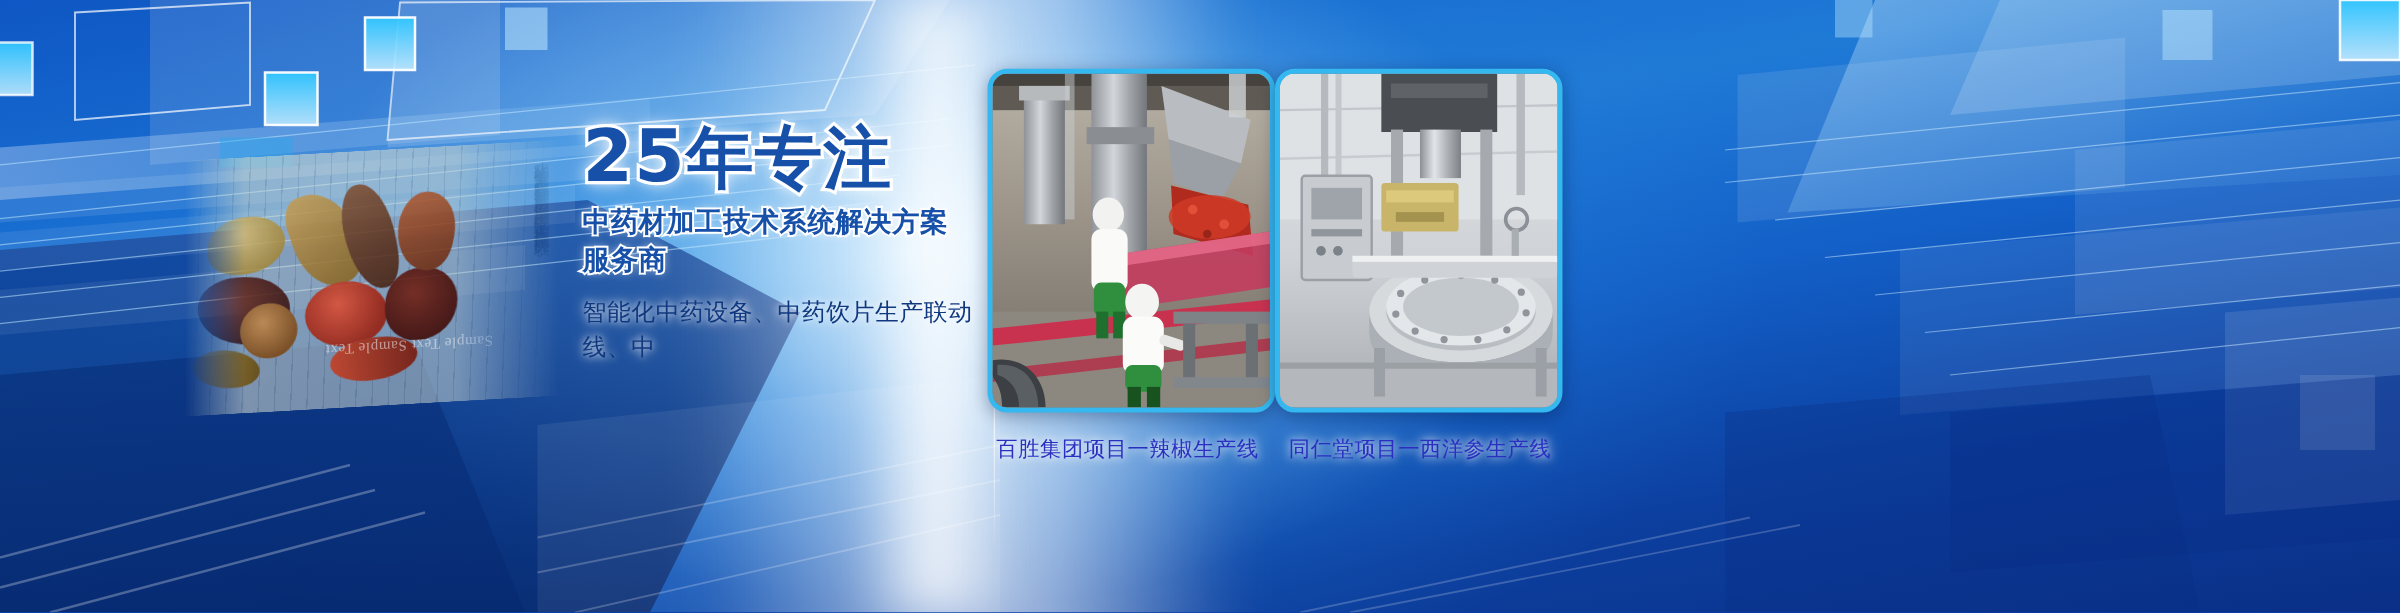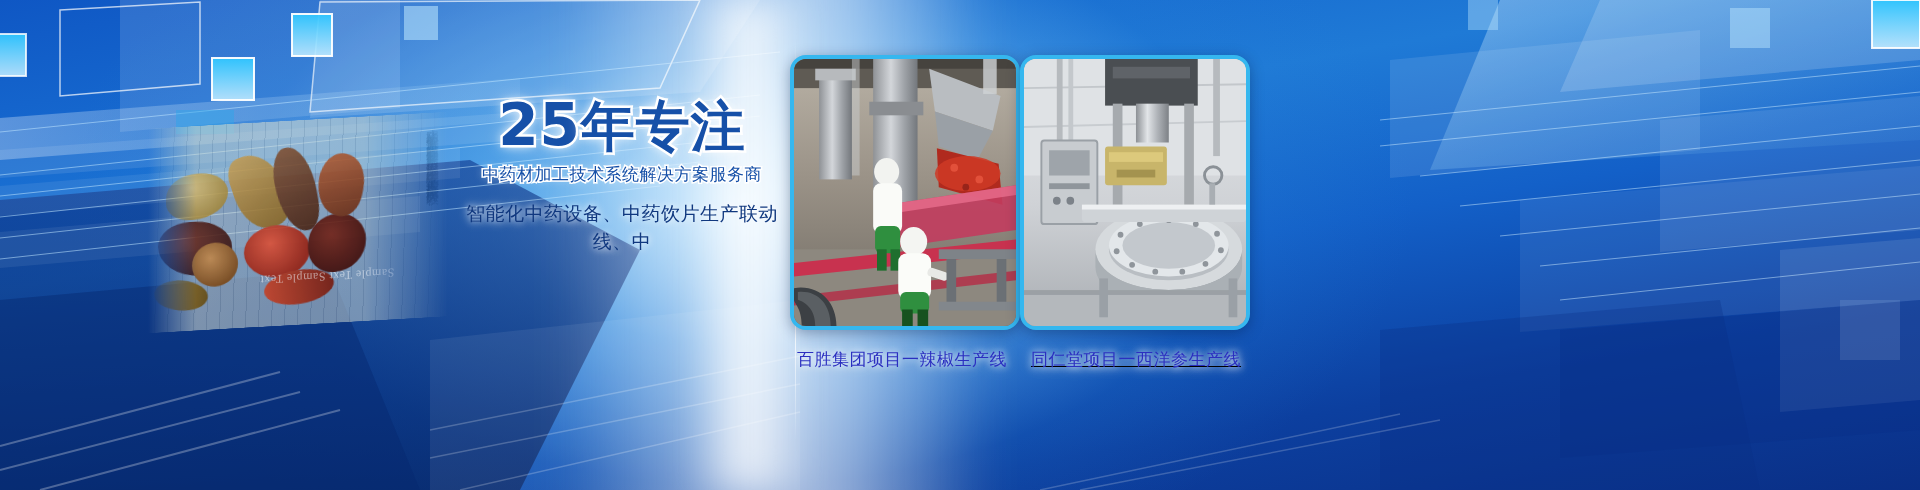--- a/index.html
+++ b/index.html
@@ -85,42 +85,41 @@
     position:absolute; left:112px; top:150px;
     font-family:"Liberation Serif","DejaVu Serif",serif;
     font-size:12px; color:rgba(255,255,255,0.55);
     transform:rotate(180deg);
     line-height:15px; letter-spacing:0.5px;
   }
 
   
   .textblock{
     position:absolute; left:466px; top:96px; width:312px;
-    text-align:center;
     z-index:6;
   }
   .line-big{
     font-weight:bold;
     color:#1650a8;
     letter-spacing:2px;
     line-height:1.02;
     -webkit-text-stroke:5px #ffffff;
     paint-order:stroke fill;
     text-shadow:
       0 0 10px rgba(255,255,255,0.95),
       0 0 18px rgba(255,255,255,0.75),
       0 2px 0 rgba(255,255,255,0.9);
   }
   .l1{ font-size:54px; letter-spacing:1px; }
   .l1 .num{ font-family:"DejaVu Sans","Liberation Sans",sans-serif; font-size:58px; }
   .l2{ font-size:45px; margin-top:4px; letter-spacing:0px; }
   .l3{ font-size:45px; margin-top:5px; letter-spacing:4px; }
   .subline{
     margin-top:8px;
-    font-size:17px; font-weight:normal;
+    font-size:22px; font-weight:bold;
     color:#1650a8;
     letter-spacing:0.5px;
     -webkit-text-stroke:3px #ffffff;
     paint-order:stroke fill;
     text-shadow:0 0 8px rgba(255,255,255,0.9);
   }
   .para{
     margin-top:14px;
     font-size:19px;
     color:#10387f;
@@ -135,21 +134,21 @@
     background:linear-gradient(180deg, rgba(255,255,255,0) 0%, rgba(255,255,255,0.75) 25%, rgba(255,255,255,0.75) 75%, rgba(255,255,255,0) 100%);
     z-index:5;
   }
 
   
   .cards{
     position:absolute; left:790px; top:55px; width:700px; height:400px; z-index:7;
   }
   .card{ position:absolute; top:0; width:230px; }
   .card.one{ left:0; }
-  .card.two{ left:230px;text-decoration:underline; }
+  .card.two{ left:230px; }
   .photo{
     width:230px; height:275px;
     border:4px solid #35b7ef;
     border-radius:16px;
     overflow:hidden;
     position:relative;
     box-shadow:0 3px 14px rgba(0,20,60,0.35);
     background:#888;
   }
   .photo svg{ display:block; width:100%; height:100%; }

